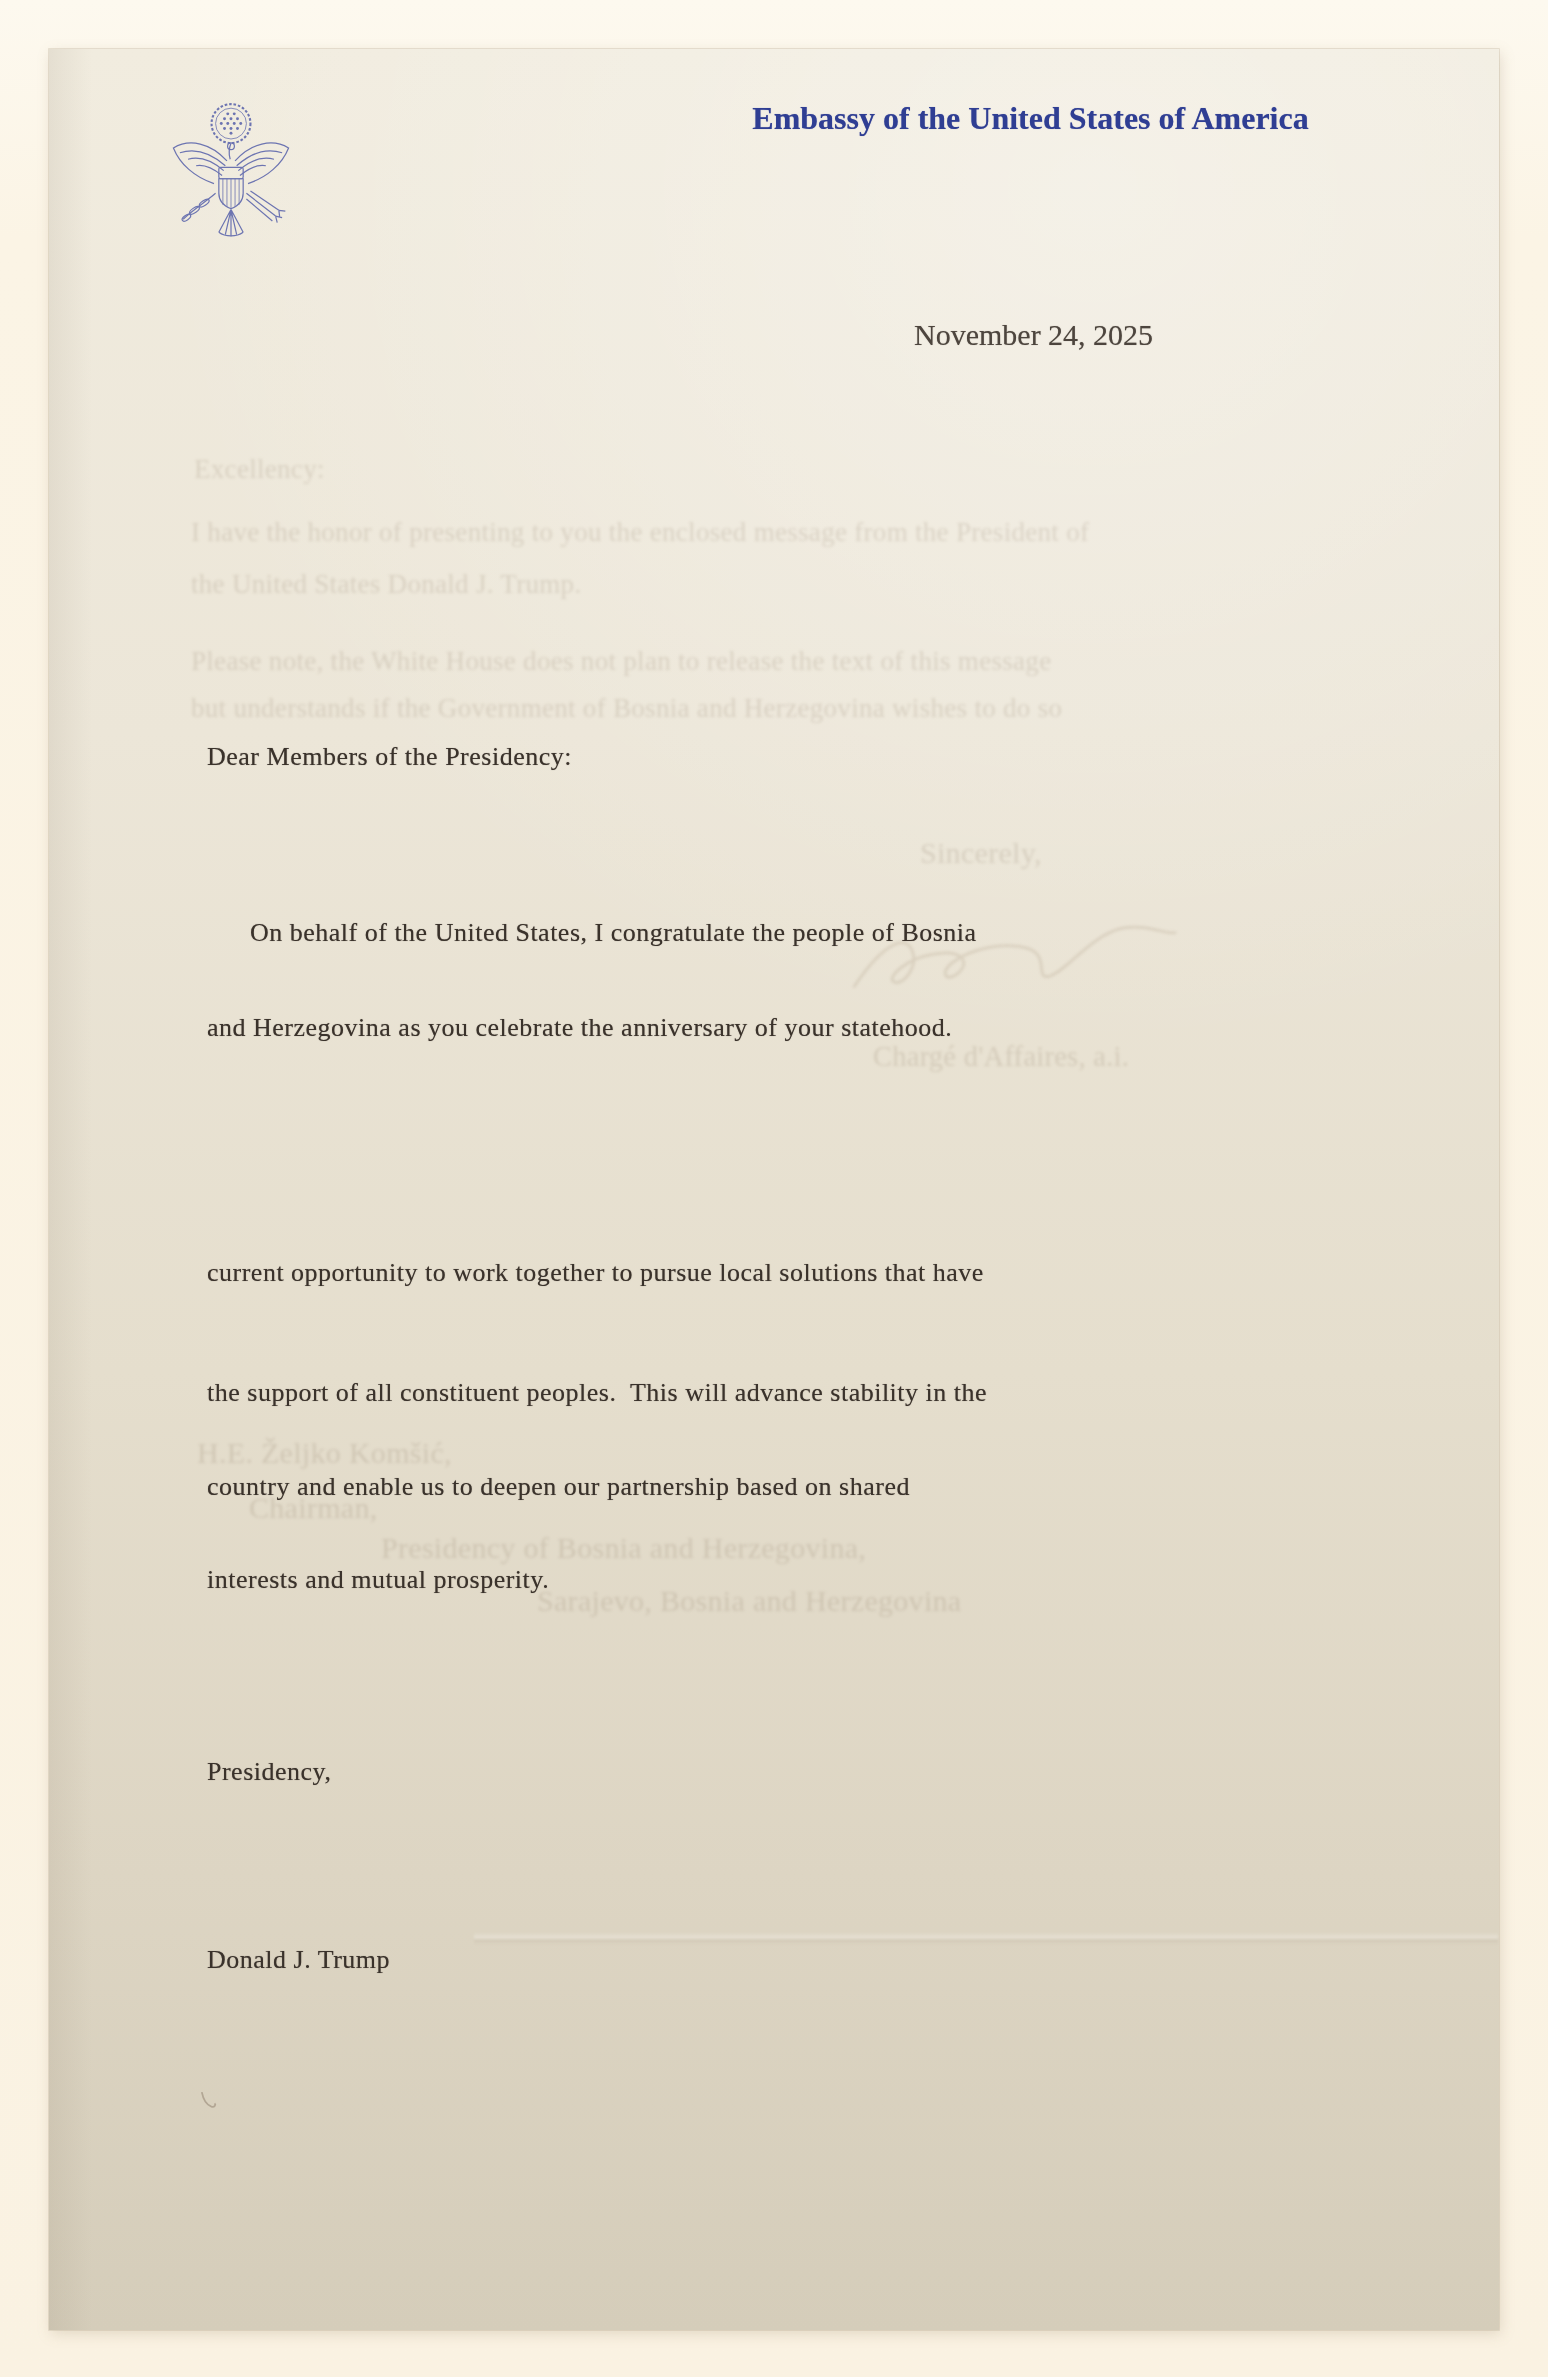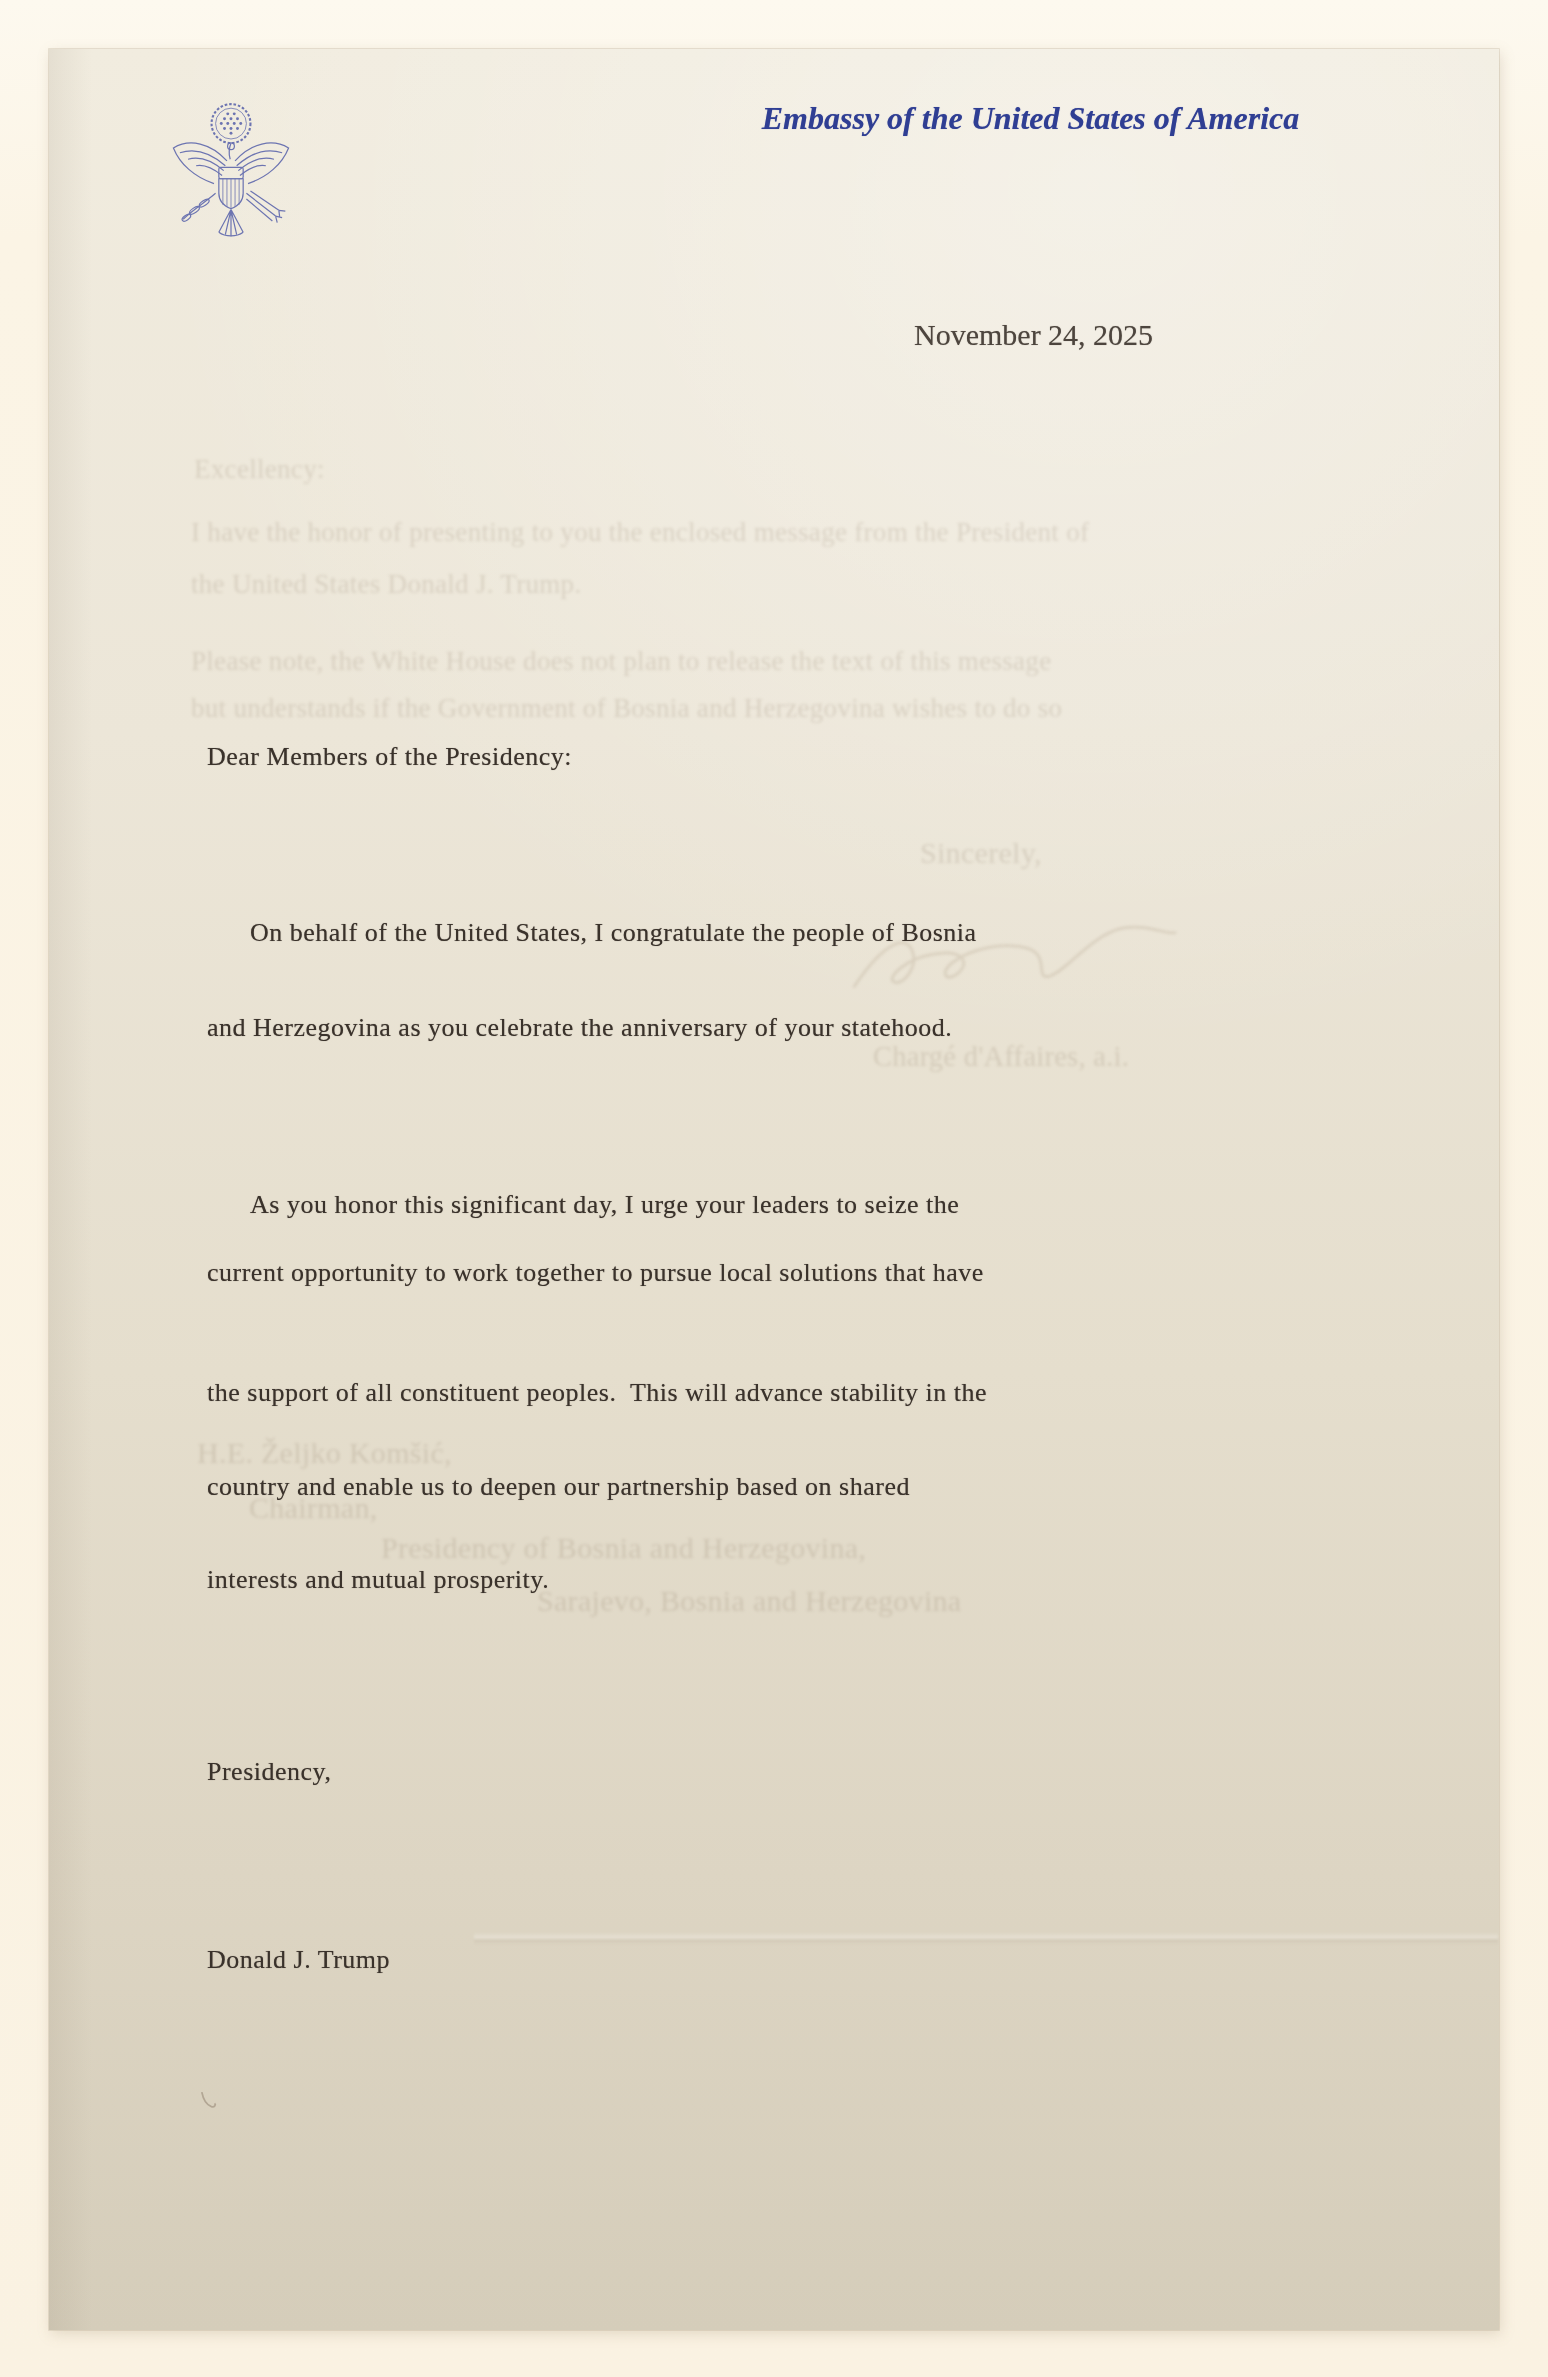--- a/index.html
+++ b/index.html
@@ -17,21 +17,21 @@
       linear-gradient(180deg,#f1ecdf 0%,#ece6d8 30%,#e5decd 58%,#ddd5c3 80%,#d5cdba 100%);
     box-shadow:0 0 0 0.8px rgba(180,165,140,0.35), 2.4px 4px 12.6px rgba(160,140,110,0.25);
   }
   .fold-line{
     position:absolute;left:474px;top:1932px;width:1024px;height:12.6px;
     background:linear-gradient(180deg,rgba(255,255,255,0) 0%,rgba(255,255,255,0.45) 45%,rgba(125,108,85,0.14) 62%,rgba(125,108,85,0) 100%);
     filter:blur(1.2px);opacity:.6;
   }
   .embassy-title{
     position:absolute;left:742px;top:100px;width:577px;text-align:center;
-    font-size:32px;font-weight:bold;font-style:italic;color:#2f3e93;
+    font-size:32px;font-weight:bold;color:#2f3e93;
     text-shadow:0 0 0.8px rgba(47,62,147,0.55);filter:blur(0.2px);
     white-space:pre;
   }
   .date-line{
     position:absolute;left:914px;top:318px;font-size:30px;color:#4d453e;
     text-shadow:0 0 0.9px rgba(77,69,62,0.5);filter:blur(0.3px);white-space:pre;
   }
   .body-line{
     position:absolute;font-size:26px;color:#3a322b;letter-spacing:0.5px;
     text-shadow:0 0 0.9px rgba(58,50,43,0.55);filter:blur(0.3px);white-space:pre;
@@ -114,21 +114,20 @@
 
   <div class="embassy-title">Embassy of the United States of America</div>
 
   <div class="date-line">November 24, 2025</div>
 
   <div class="body-line" style="left:207px;top:742px;">Dear Members of the Presidency:</div>
 
   <div class="body-line" style="left:250px;top:918px;font-family:Liberation Serif, serif;">On behalf of the United States, I congratulate the people of Bosnia</div>
   <div class="body-line" style="left:207px;top:1013px;">and Herzegovina as you celebrate the anniversary of your statehood.</div>
 
-  <div class="body-line" style="left:250px;top:1190px;">As you honor this significant day, I urge your leaders to seize the</div>
   <div class="body-line" style="left:207px;top:1258px;text-align:right;">current opportunity to work together to pursue local solutions that have</div>
   <div class="body-line" style="left:207px;top:1378px;">the support of all constituent peoples.  This will advance stability in the</div>
   <div class="body-line" style="left:207px;top:1472px;text-align:right;">country and enable us to deepen our partnership based on shared</div>
   <div class="body-line" style="left:207px;top:1565px;">interests and mutual prosperity.</div>
 
   <div class="body-line" style="left:207px;top:1757px;">Presidency,</div>
   <div class="body-line" style="left:207px;top:1945px;">Donald J. Trump</div>
 
   <div class="fold-line"></div>
 

